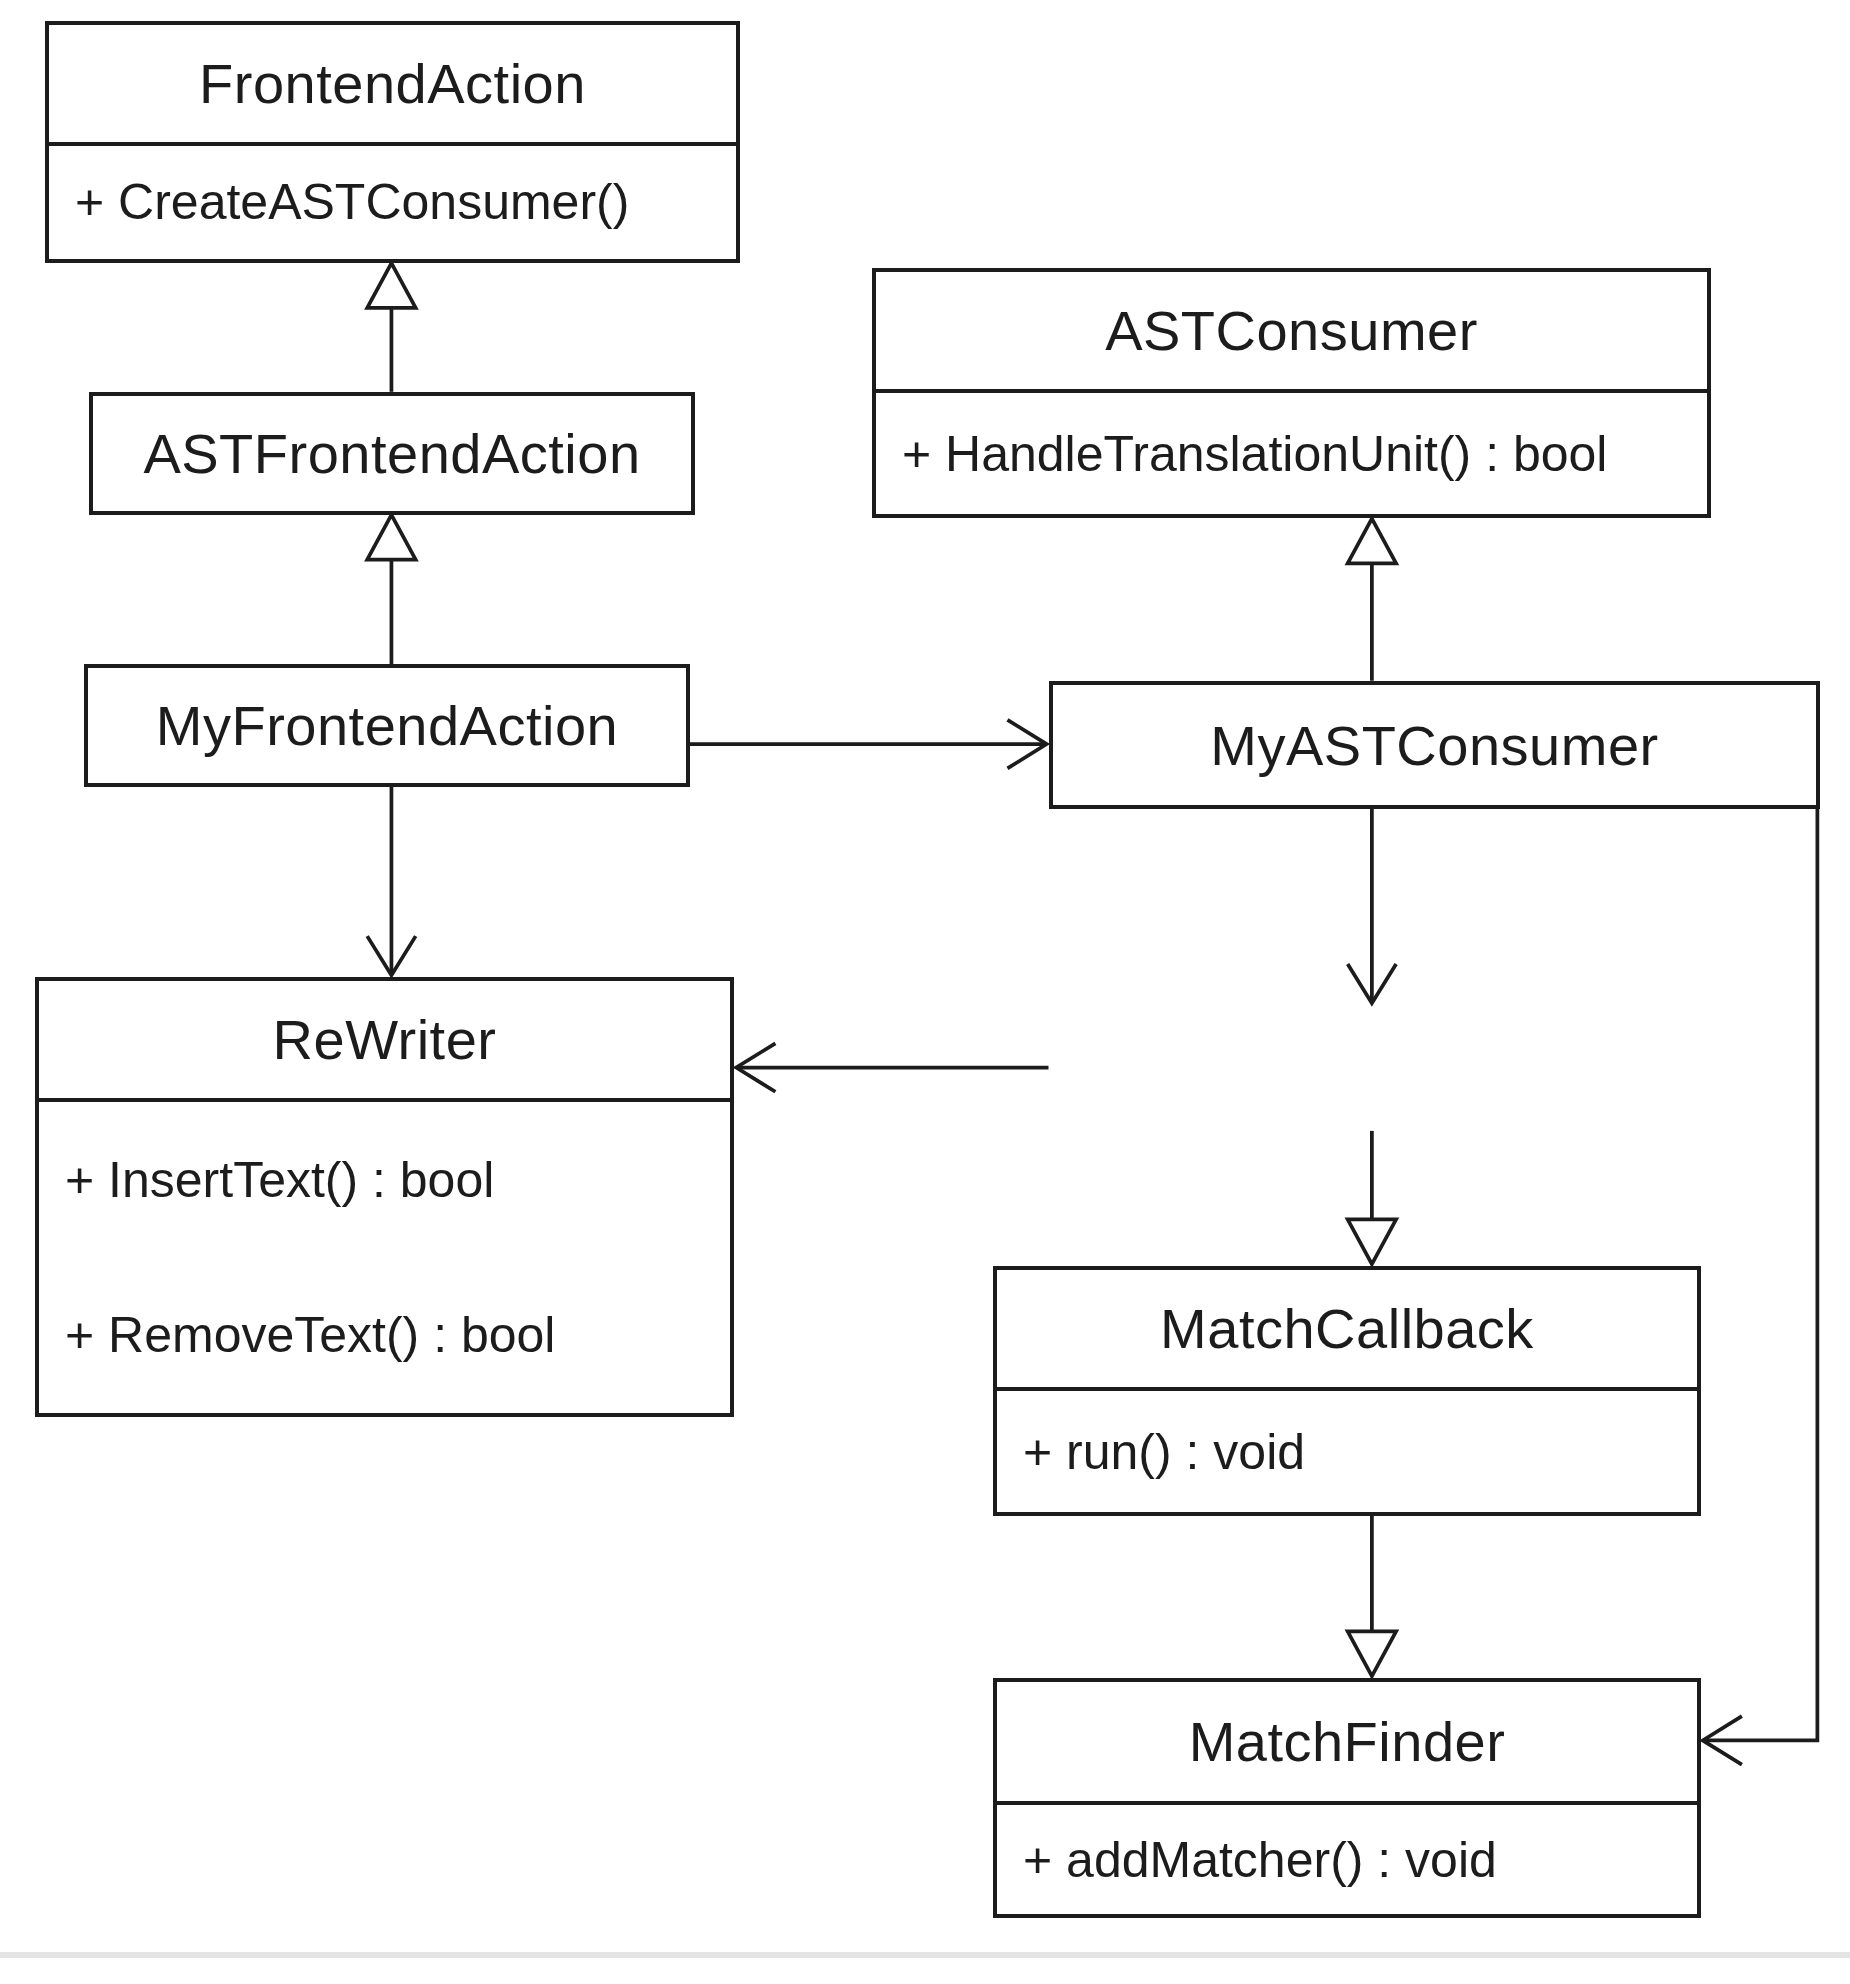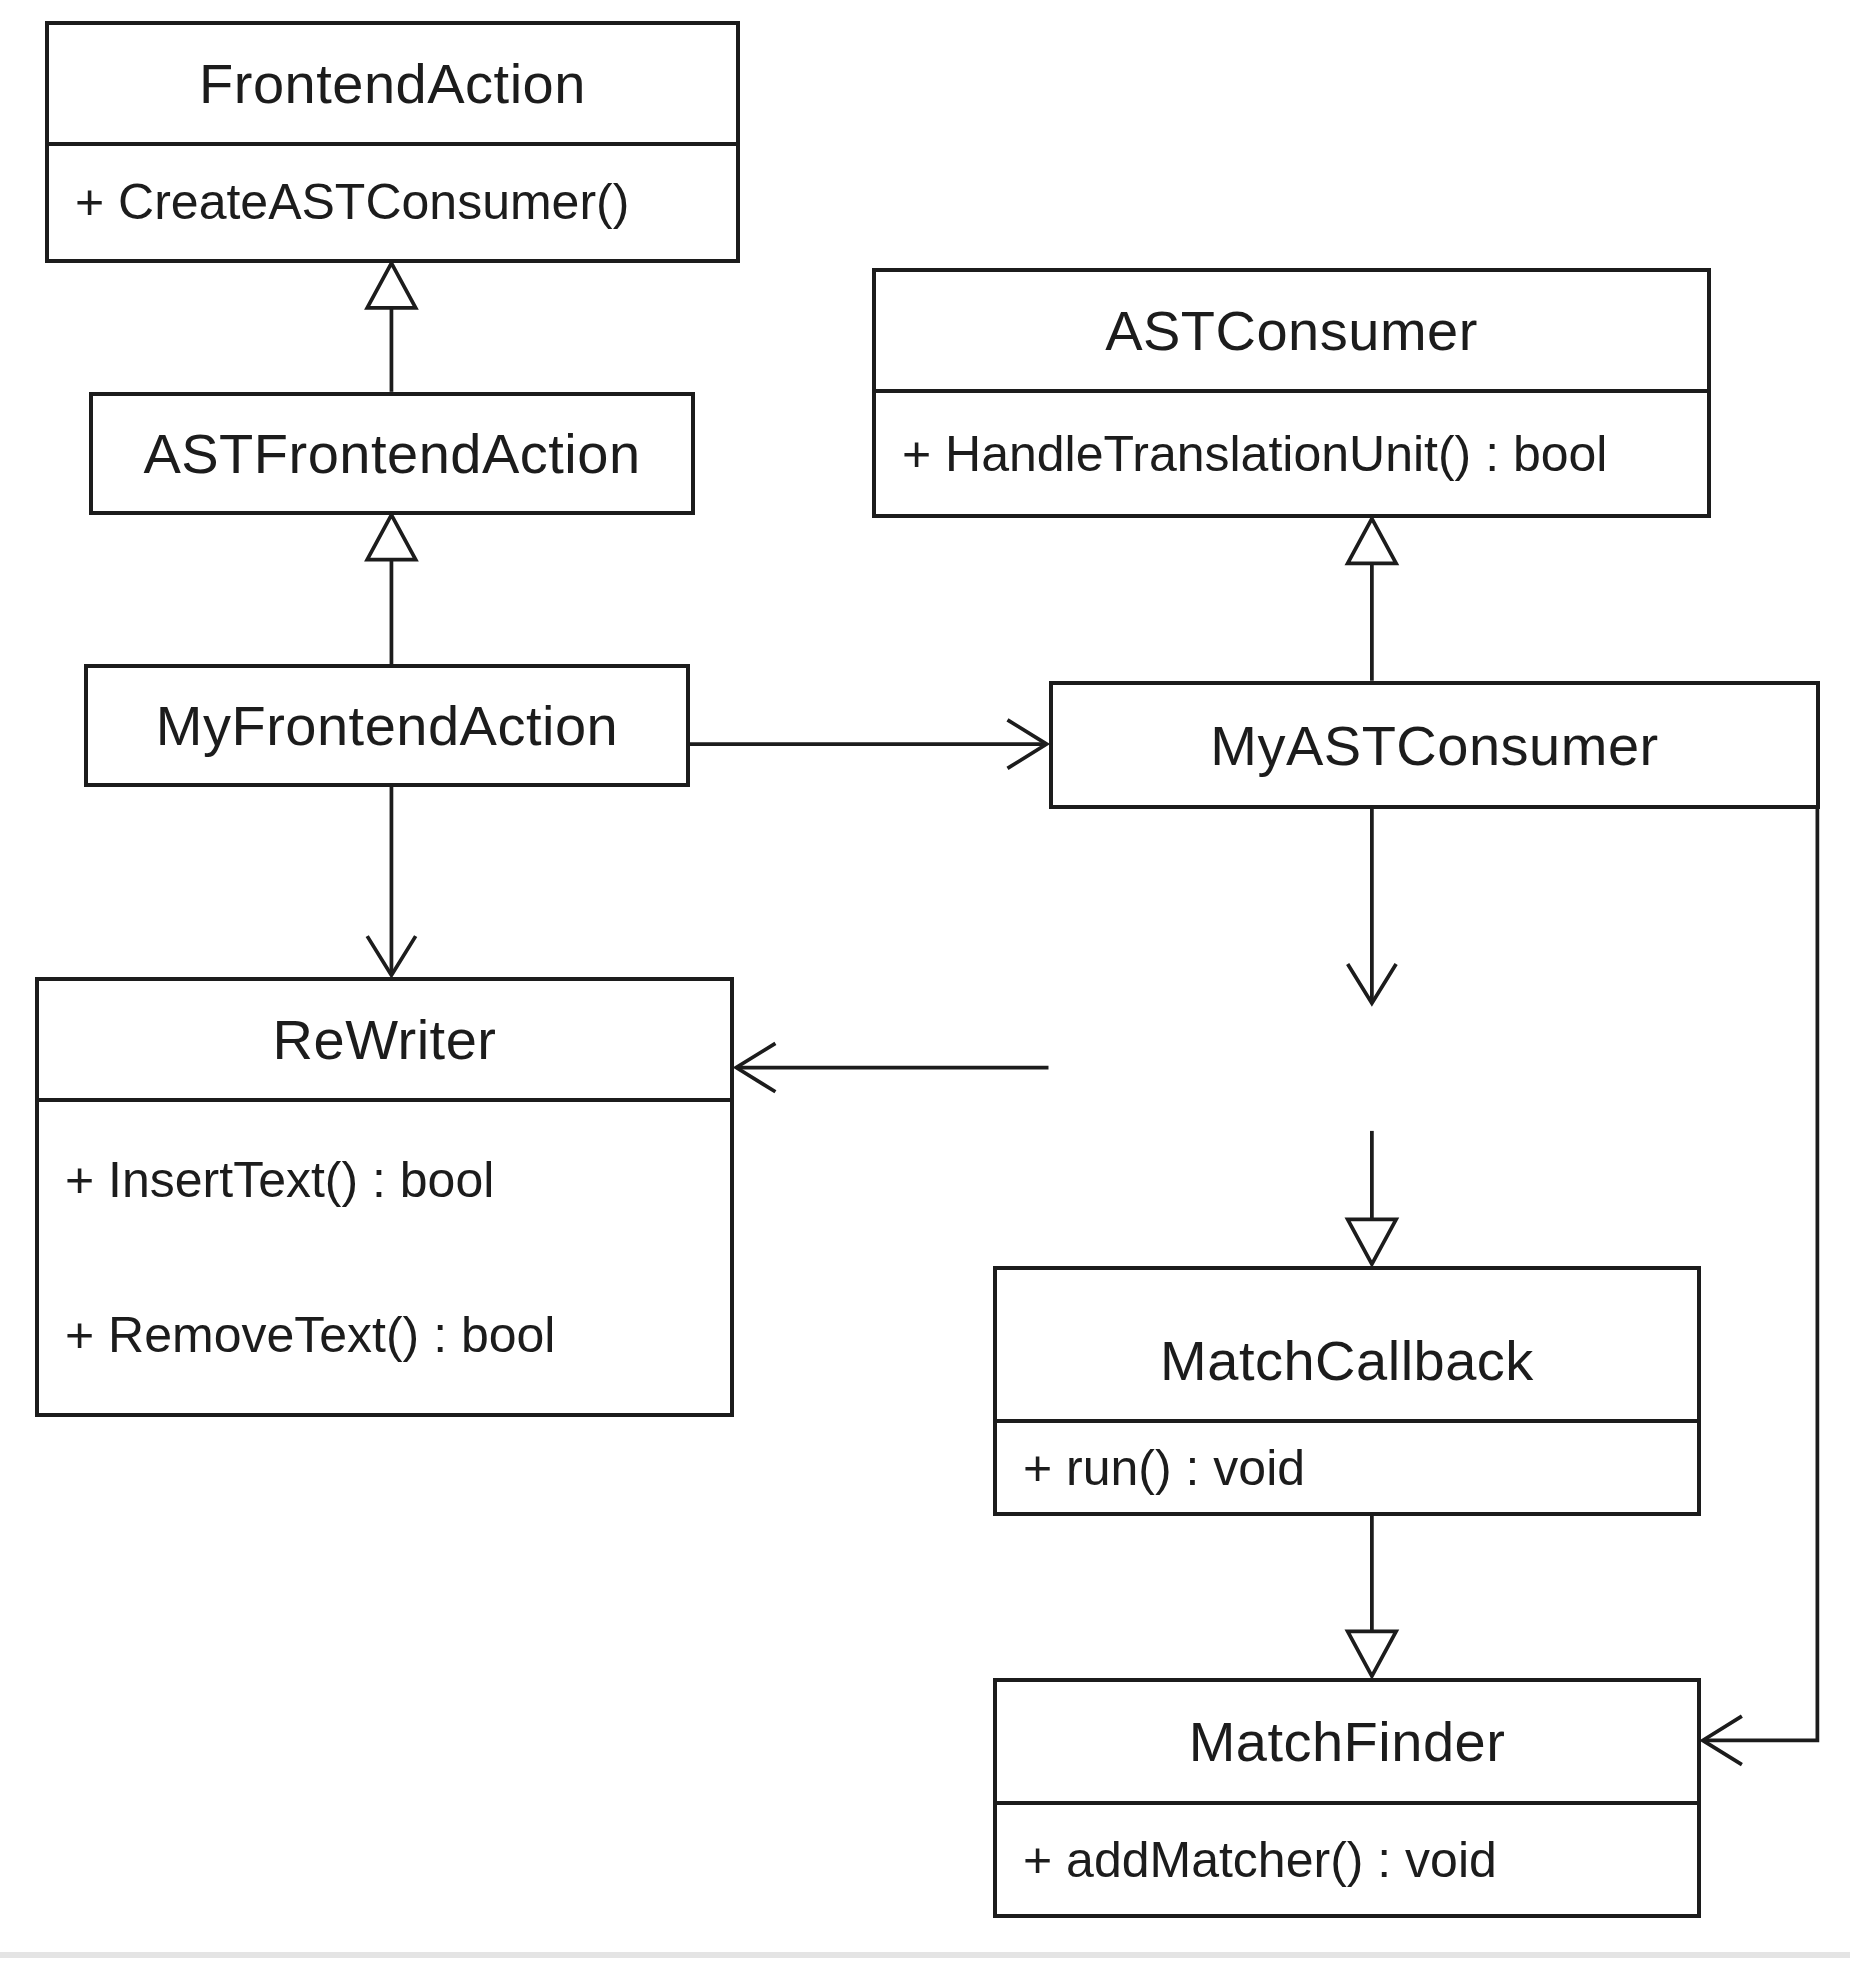--- a/index.html
+++ b/index.html
@@ -145,21 +145,21 @@
   <div class="uml-class two-comp" style="left:35px; top:977px; width:699px; height:440px;">
     <div class="uml-title" style="height:117px;">ReWriter</div>
     <div class="uml-methods">
       <div class="uml-method">+ InsertText() : bool</div>
       <div class="uml-method">+ RemoveText() : bool</div>
     </div>
   </div>
 
 
   <div class="uml-class two-comp" style="left:993px; top:1266px; width:708px; height:250px;">
-    <div class="uml-title" style="height:117px;margin-top:32px;">MatchCallback</div>
+    <div class="uml-title" style="height:117px;">MatchCallback</div>
     <div class="uml-methods">
       <div class="uml-method">+ run() : void</div>
     </div>
   </div>
 
   <div class="uml-class two-comp" style="left:993px; top:1678px; width:708px; height:240px;">
     <div class="uml-title" style="height:119px;">MatchFinder</div>
     <div class="uml-methods">
       <div class="uml-method">+ addMatcher() : void</div>
     </div>

